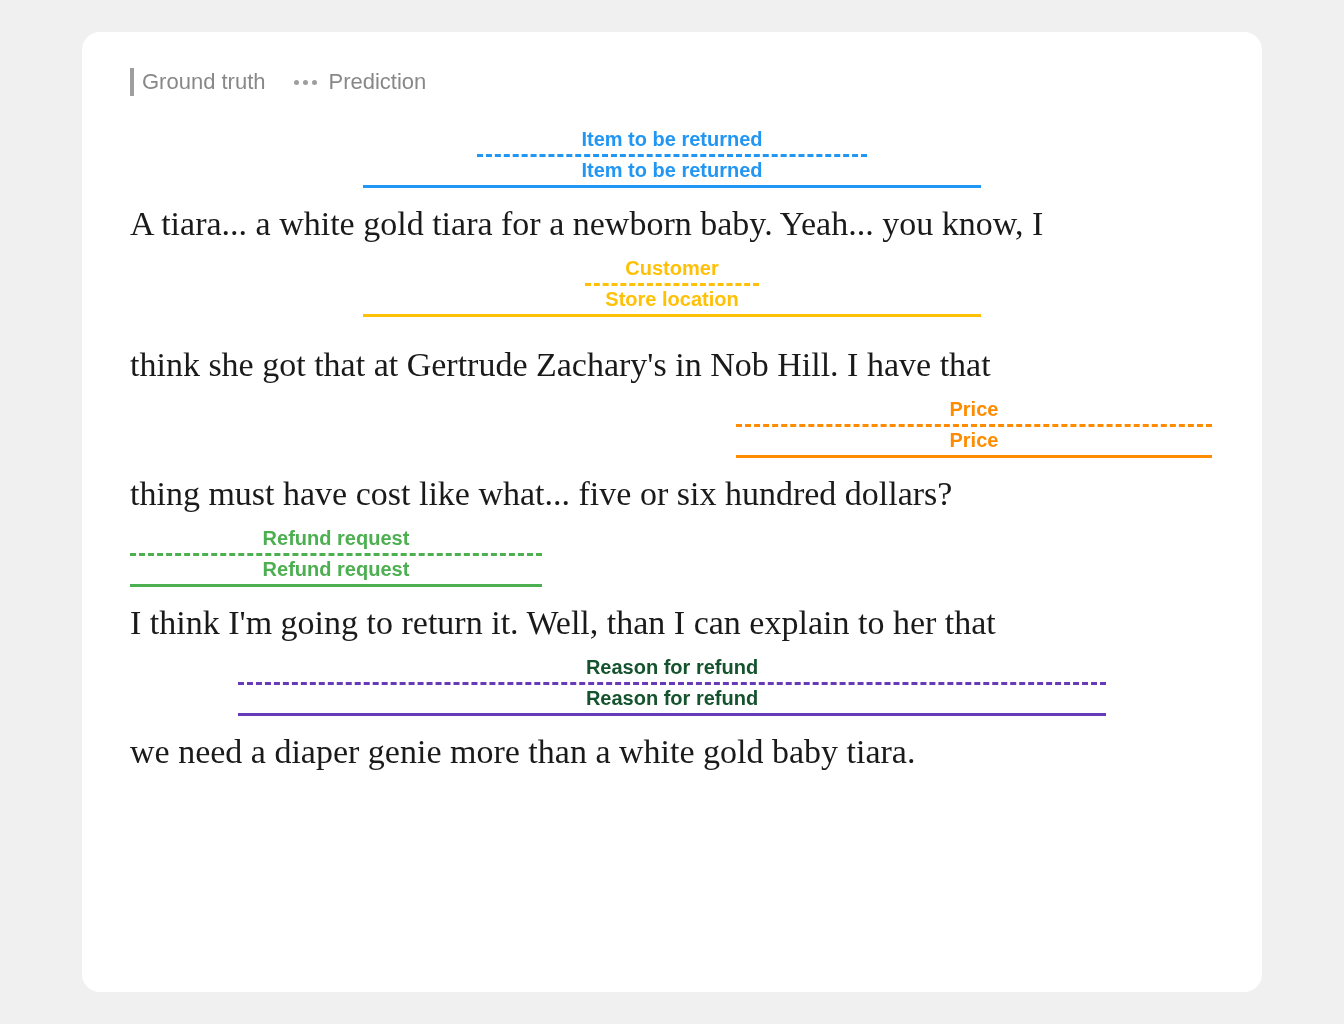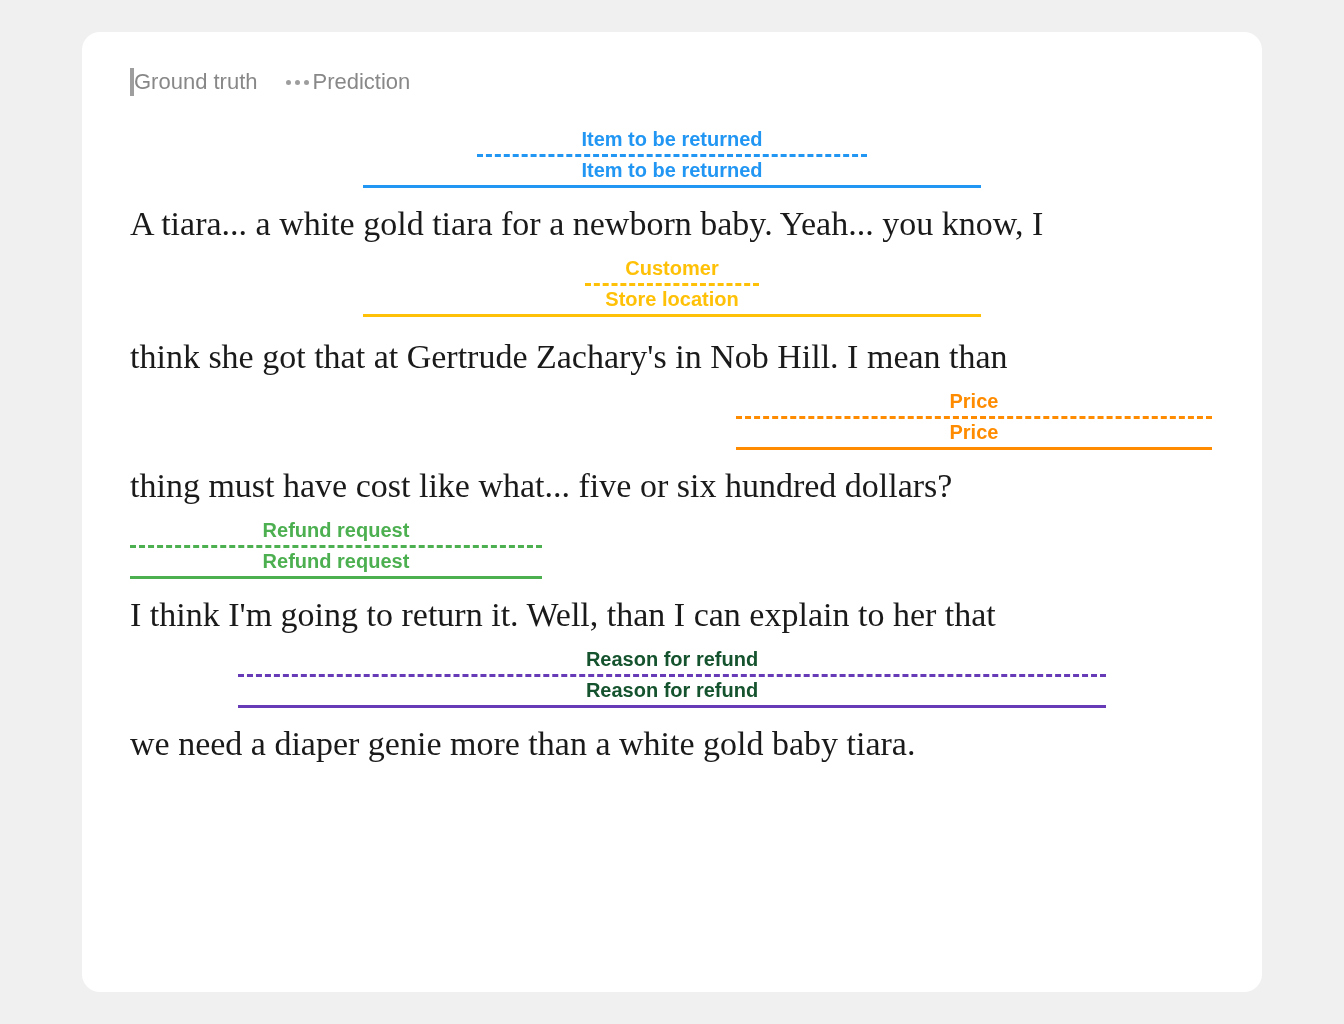--- a/index.html
+++ b/index.html
@@ -22,21 +22,21 @@
     
     .legend {
       display: flex;
       align-items: center;
       gap: 28px;
       margin-bottom: 32px;
     }
     .legend-item {
       display: flex;
       align-items: center;
-      gap: 0;
+      gap: 8px;
     }
     .legend-line-solid {
       width: 4px;
       height: 28px;
       background: #9e9e9e;
     }
     .legend-dot-separator {
       display: flex;
       gap: 4px;
       align-items: center;
@@ -147,27 +147,27 @@
 
     <div class="section">
 
       <div style="display:flex; justify-content:center; margin-bottom:2px;">
         <div style="width:16%; display:flex; flex-direction:column; align-items:center;">
           <span class="label-text color-yellow">Customer</span>
           <div class="underline-dashed border-yellow" style="width:100%;"></div>
         </div>
       </div>
 
-      <div style="display:flex; justify-content:center; margin-bottom:14px;">
+      <div style="display:flex; justify-content:center; margin-bottom:22px;">
         <div style="width:57%; display:flex; flex-direction:column; align-items:center;">
           <span class="label-text color-yellow">Store location</span>
           <div class="underline-solid bg-yellow" style="width:100%;"></div>
         </div>
       </div>
-      <p class="body-text">think she got that at Gertrude Zachary's in Nob Hill. I mean than</p>
+      <p class="body-text">think she got that at Gertrude Zachary's in Nob Hill. I have that</p>
     </div>
 
     <div class="section">
 
       <div style="display:flex; justify-content:flex-end; margin-bottom:2px; padding-right:2px;">
         <div style="width:44%; display:flex; flex-direction:column; align-items:center;">
           <span class="label-text color-orange">Price</span>
           <div class="underline-dashed border-orange" style="width:100%;"></div>
         </div>
       </div>

